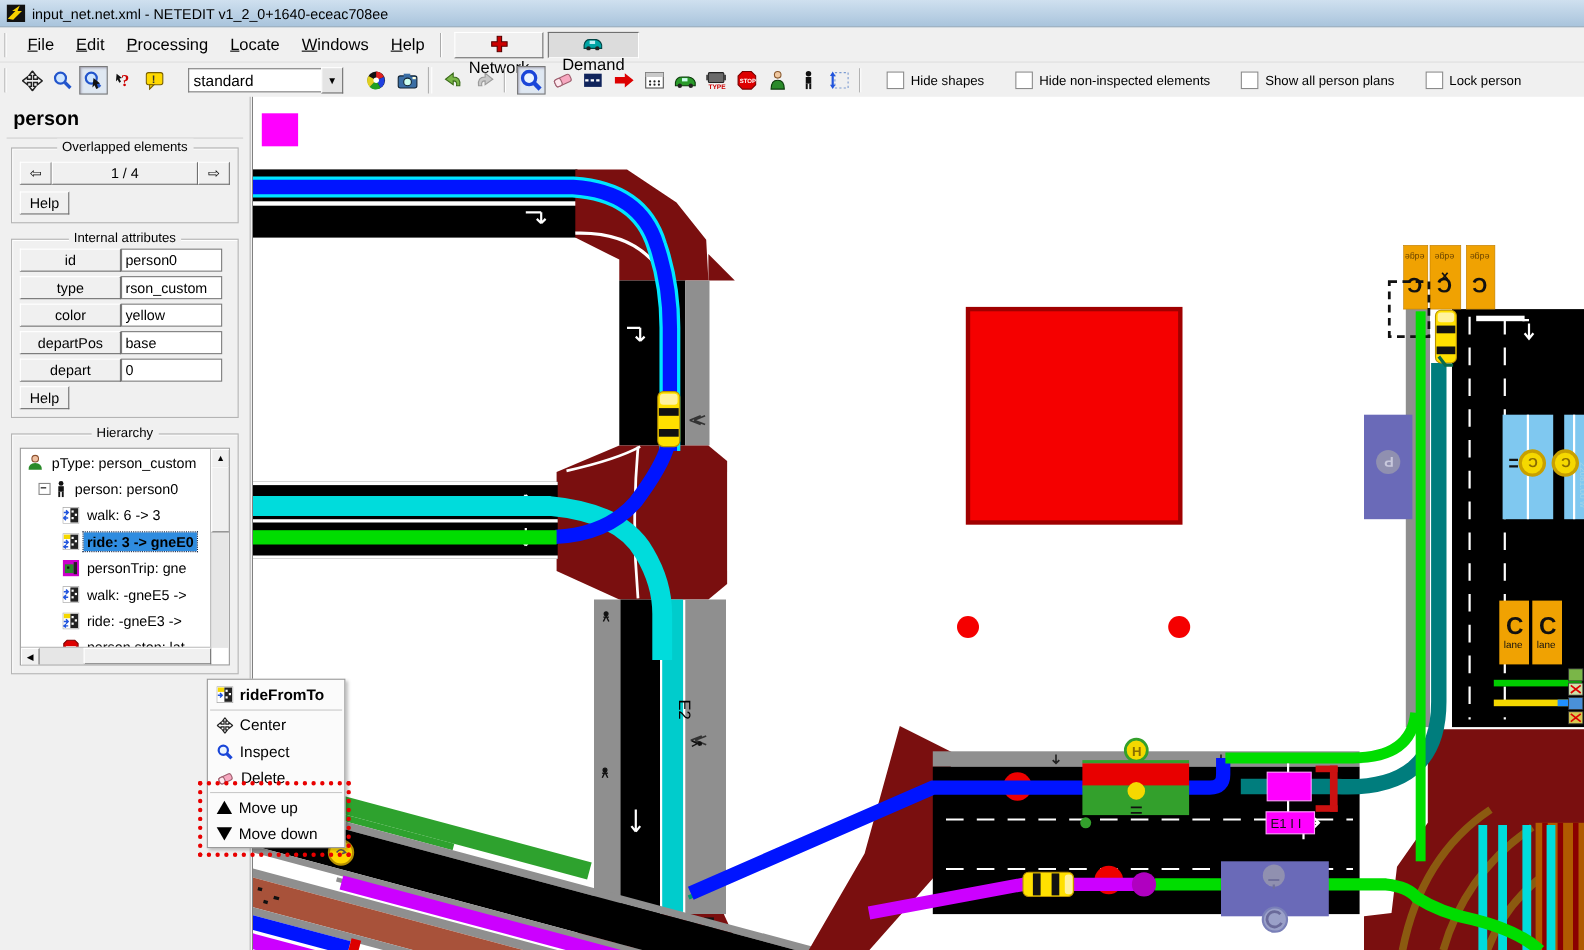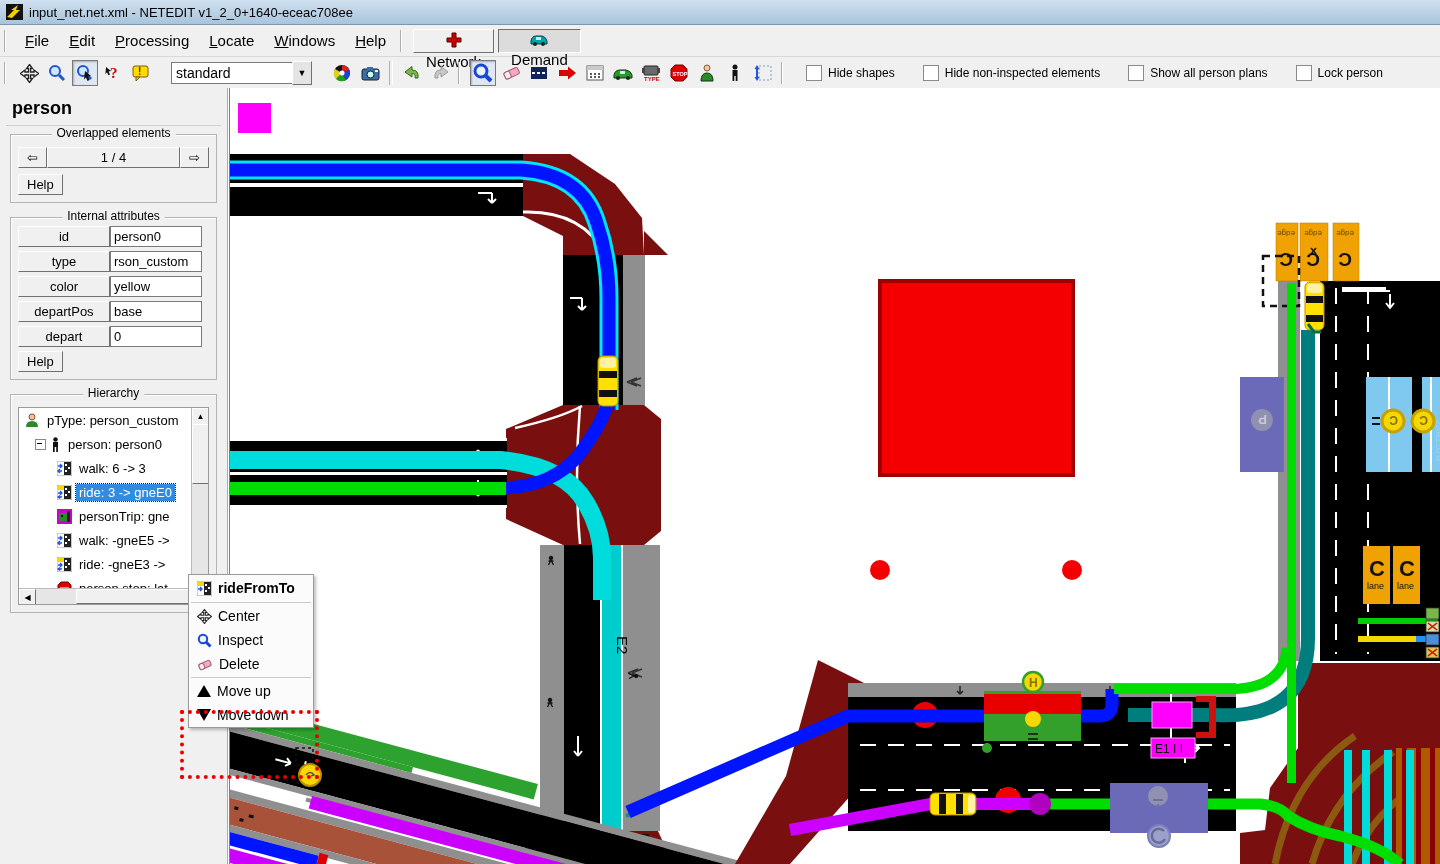--- a/index.html
+++ b/index.html
@@ -47,34 +47,34 @@
   .attrow .btn{width:92px;text-align:center;padding:2px 2px;}
   .attrow input{width:84px;border:1px solid #7a7a7a;font-size:13px;padding:1px 3px;
                 font-family:"Liberation Sans",sans-serif;}
   .genin{width:100%;box-sizing:border-box;border:1px solid #7a7a7a;height:20px;margin-top:4px;}
   .wide{width:100%;box-sizing:border-box;margin-top:6px;}
   
   .tree{background:#fff;border:1px solid #9a9a9a;height:196px;margin-top:4px;position:relative;
         overflow:hidden;font-size:13px;}
   .trow{display:flex;align-items:center;height:24px;white-space:nowrap;gap:4px;}
   .trow .lbl{padding:1px 3px;}
-  .trow.sel .lbl{background:#2f8ce0;color:#ffffff;outline:1px dotted #124;}
+  .trow.sel .lbl{background:#2f8ce0;color:#000000;outline:1px dotted #124;font-weight:bold;}
   .exp{width:9px;height:9px;border:1px solid #888;background:#fff;position:relative;flex:0 0 auto;}
   .exp::after{content:"";position:absolute;left:1px;top:3px;width:5px;height:1px;background:#000;}
   .vscroll{position:absolute;right:0;top:0;width:16px;bottom:15px;background:#e6e6e6;border-left:1px solid #bbb;}
   .hscroll{position:absolute;left:0;right:16px;bottom:0;height:15px;background:#e6e6e6;border-top:1px solid #bbb;display:flex;}
   .sbtn{width:15px;height:15px;background:#f0f0f0;border:1px solid;border-color:#fff #707070 #707070 #fff;
         font-size:8px;display:flex;align-items:center;justify-content:center;}
   .thumbv{position:absolute;top:16px;left:0;width:15px;height:58px;background:#f0f0f0;border:1px solid;border-color:#fff #707070 #707070 #fff;}
   .thumbh{flex:1;margin-left:40px;background:#f0f0f0;border:1px solid;border-color:#fff #707070 #707070 #fff;}
   
   .canvas{flex:1;position:relative;background:#fff;border-left:1px solid #808080;}
   .canvas svg{position:absolute;left:0;top:0;}
   
-  .ctxmenu{position:absolute;left:188px;top:574px;width:124px;background:#fbfbfb;border:1px solid #9a9a9a;
+  .ctxmenu{position:absolute;left:188px;top:617px;width:124px;background:#fbfbfb;border:1px solid #9a9a9a;
            box-shadow:2px 2px 3px rgba(0,0,0,.25);font-size:14px;z-index:40;}
   .cmhead{display:flex;align-items:center;gap:6px;font-weight:bold;padding:5px 8px;}
   .cmsep{border-top:1px solid #c9c9c9;margin:1px 2px;}
   .cmitem{display:flex;align-items:center;gap:6px;padding:4px 8px;}
   .tri-up{width:0;height:0;border-left:7px solid transparent;border-right:7px solid transparent;border-bottom:12px solid #000;}
   .tri-dn{width:0;height:0;border-left:7px solid transparent;border-right:7px solid transparent;border-top:12px solid #000;}
   .redbox{position:absolute;left:180px;top:710px;width:131px;height:61px;border:4px dotted #e80000;z-index:50;}
   .ico{flex:0 0 auto;display:inline-flex;}
 </style>
 </head>

